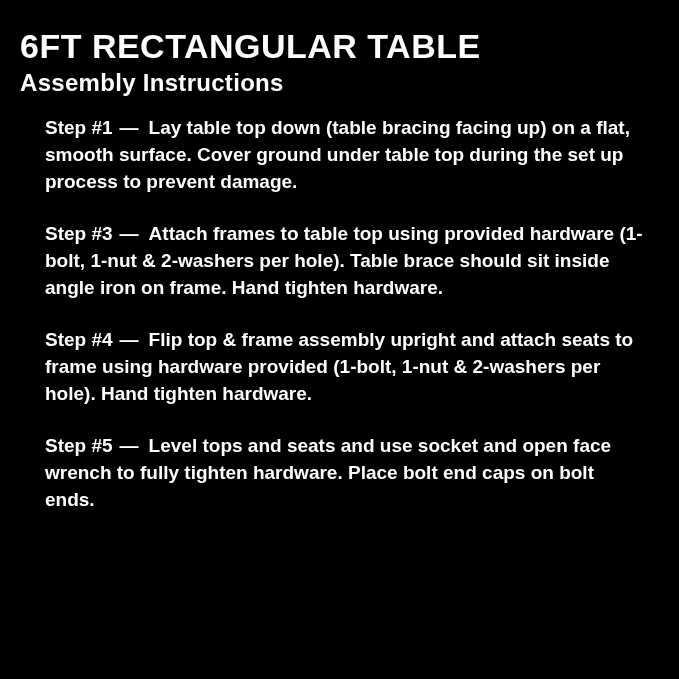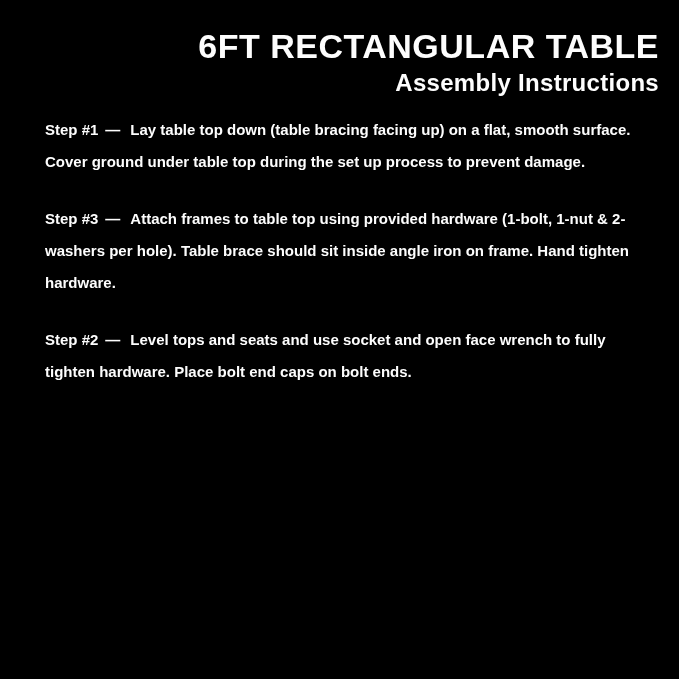--- a/index.html
+++ b/index.html
@@ -16,21 +16,21 @@
     box-sizing: border-box;
     width: 679px;
     height: 679px;
     background: #000000;
     color: #fdfdfd;
     font-family: "Liberation Sans", "DejaVu Sans", sans-serif;
     font-weight: 700;
     padding-top: 26px;
   }
   .sheet-header {
-    text-align: right;
+    text-align: left;
     margin: 0 20px 18px 20px;
   }
   .title {
     margin: 0;
     font-size: 34px;
     line-height: 1.2;
     letter-spacing: 0.5px;
     font-weight: 700;
   }
   .subtitle {
@@ -38,22 +38,22 @@
     font-size: 24px;
     line-height: 1.15;
     letter-spacing: 0.3px;
     font-weight: 700;
   }
   .steps {
     padding: 0 36px 0 45px;
   }
   .step {
     margin: 0 0 25px 0;
-    font-size: 15px;
-    line-height: 32px;
+    font-size: 19px;
+    line-height: 27px;
     letter-spacing: 0;
   }
   .step-dash {
     display: inline-block;
     margin: 0 10px 0 7px;
   }
 </style>
 </head>
 <body>
 
@@ -64,18 +64,19 @@
     <h2 class="subtitle">Assembly Instructions</h2>
   </header>
 
   <main class="steps">
 
     <p class="step"><span class="step-label">Step #1</span><span class="step-dash">—</span><span class="step-text">Lay table top down (table bracing facing up) on a flat, smooth surface. Cover ground under table top during the set up process to prevent damage.</span></p>
 
     <p class="step"><span class="step-label">Step #3</span><span class="step-dash">—</span><span class="step-text">Attach frames to table top using provided hardware (1-bolt, 1-nut &amp; 2-washers per hole). Table brace should sit inside angle iron on frame. Hand tighten hardware.</span></p>
 
 
+    <p class="step"><span class="step-label">Step #4</span><span class="step-dash">—</span><span class="step-text">Flip top &amp; frame assembly upright and attach seats to frame using hardware provided (1-bolt, 1-nut &amp; 2-washers per hole). Hand tighten hardware.</span></p>
 
-    <p class="step"><span class="step-label">Step #2</span><span class="step-dash">—</span><span class="step-text">Level tops and seats and use socket and open face wrench to fully tighten hardware. Place bolt end caps on bolt ends.</span></p>
+    <p class="step"><span class="step-label">Step #5</span><span class="step-dash">—</span><span class="step-text">Level tops and seats and use socket and open face wrench to fully tighten hardware. Place bolt end caps on bolt ends.</span></p>
 
   </main>
 
 </div>
 
 </body></html>

